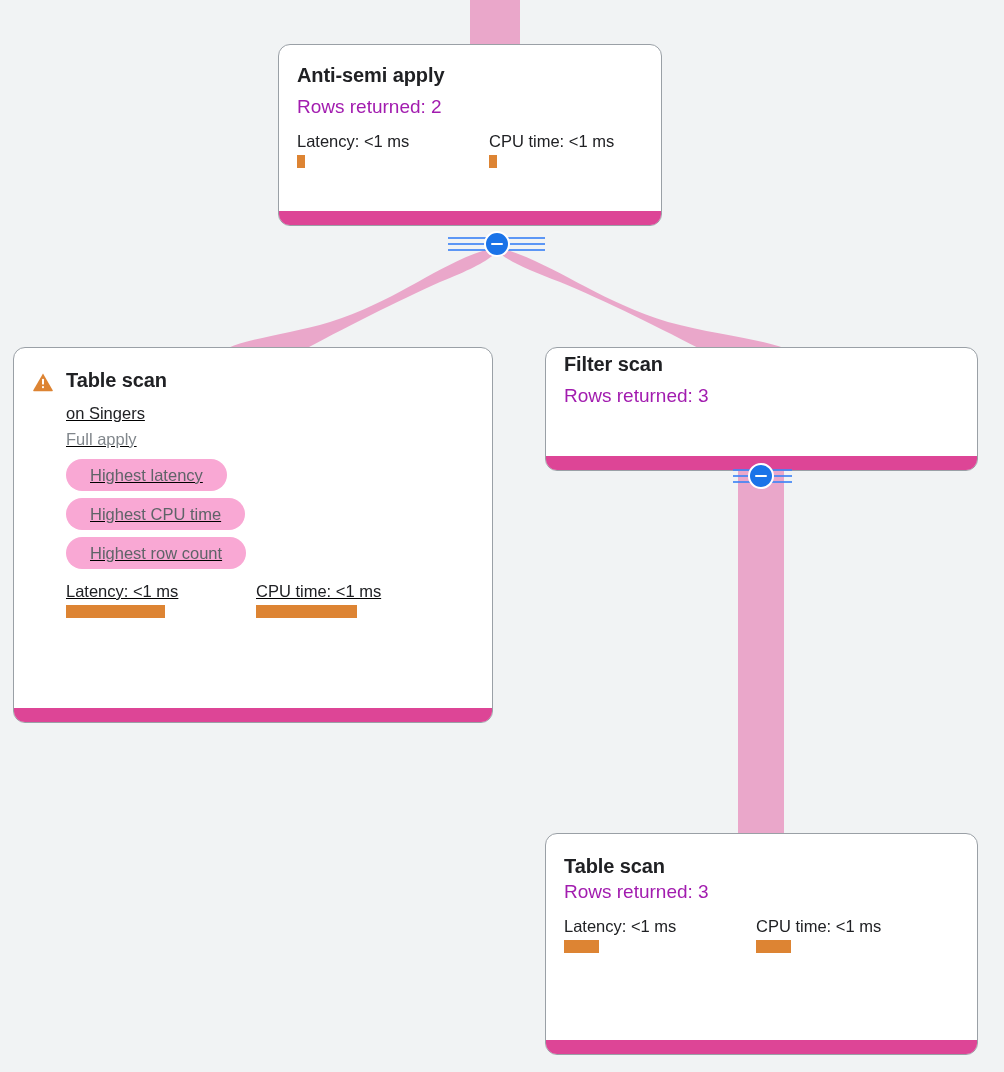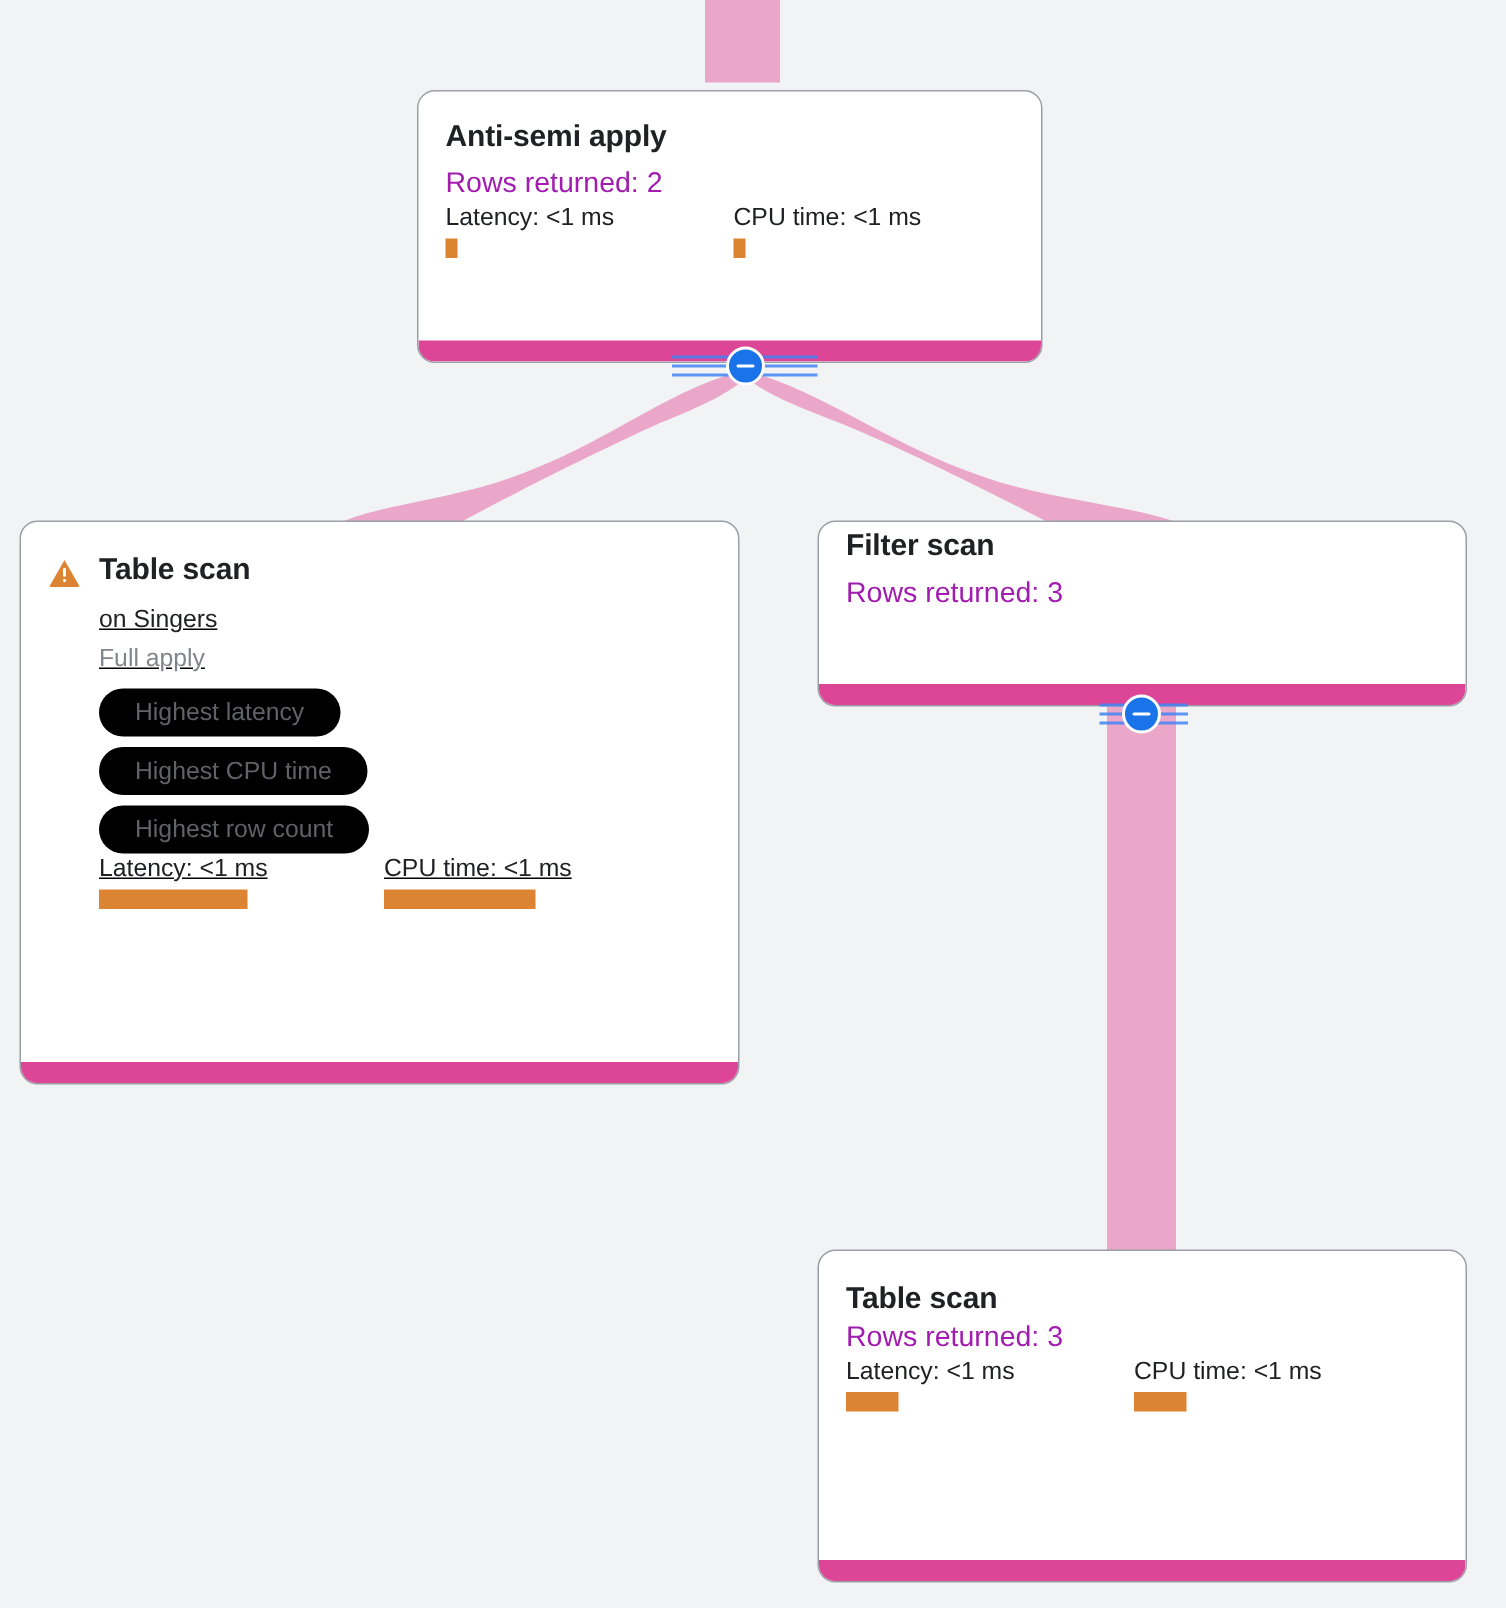--- a/index.html
+++ b/index.html
@@ -93,31 +93,31 @@
   .node-rows.tight { margin-top: 2px; }
 
   .chips {
     margin-top: 8px;
     display: flex;
     flex-direction: column;
     align-items: flex-start;
     gap: 7px;
   }
   .chip {
-    background: #000000;
+    background: #f9a8d4;
     color: #5f6368;
     font-size: 16.5px;
     line-height: 20px;
     padding: 6px 24px;
     border-radius: 999px;
     white-space: nowrap;
   }
 
   .metrics {
-    margin-top: 0;
+    margin-top: 12px;
     display: flex;
   }
   .metric {
     display: flex;
     flex-direction: column;
   }
   .metric-label {
     font-size: 16.5px;
     color: #202124;
     line-height: 20px;
@@ -190,21 +190,21 @@
              C 552,262 596,300 668,322
              C 712,334 756,338 784,348
              L 784,352
              L 706,352
              C 664,330 604,300 560,282
              C 528,270 510,262 498,252 Z" fill="#eaa7ca"></path>
 
     <path d="M738,470 L784,470 L784,838 L738,838 Z" fill="#eaa7ca"></path>
   </svg>
 
-  <div class="node" style="left:278px; top:60px; width:417px; height:182px;">
+  <div class="node" style="left:278px; top:44px; width:384px; height:182px;">
     <div class="node-body">
       <div class="node-title-row">
         <div class="node-title">Anti-semi apply</div>
       </div>
       <div class="node-rows">Rows returned: 2</div>
       <div class="metrics">
         <div class="metric" style="width:192px;">
           <div class="metric-label">Latency: &lt;1 ms</div>
           <div class="metric-bar" style="width:8px;"></div>
         </div>

